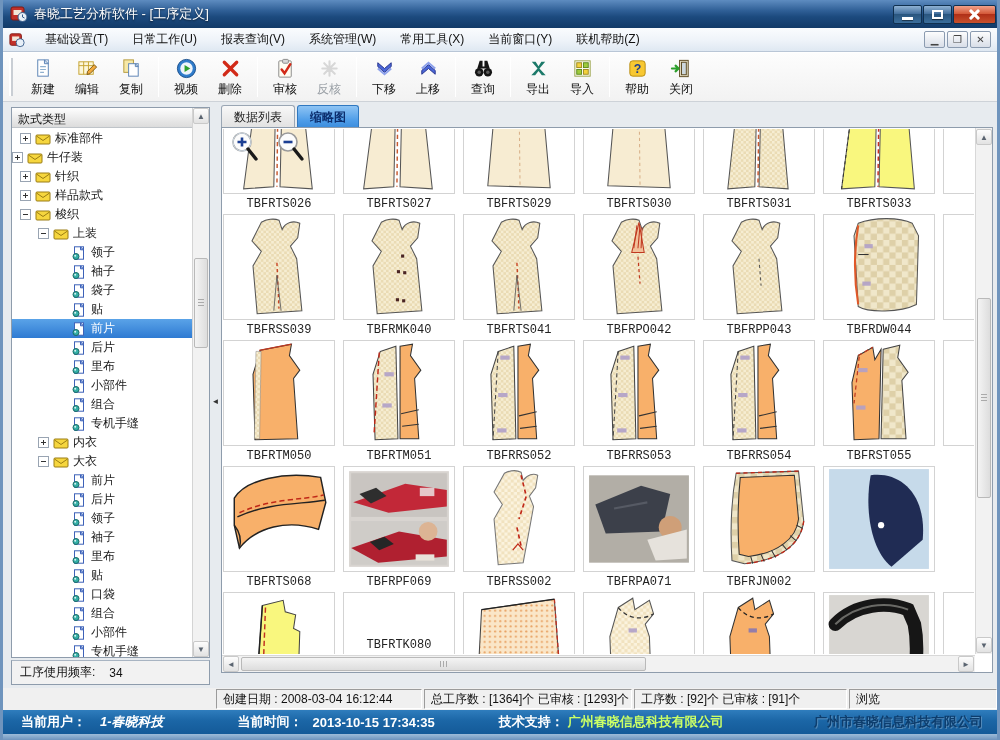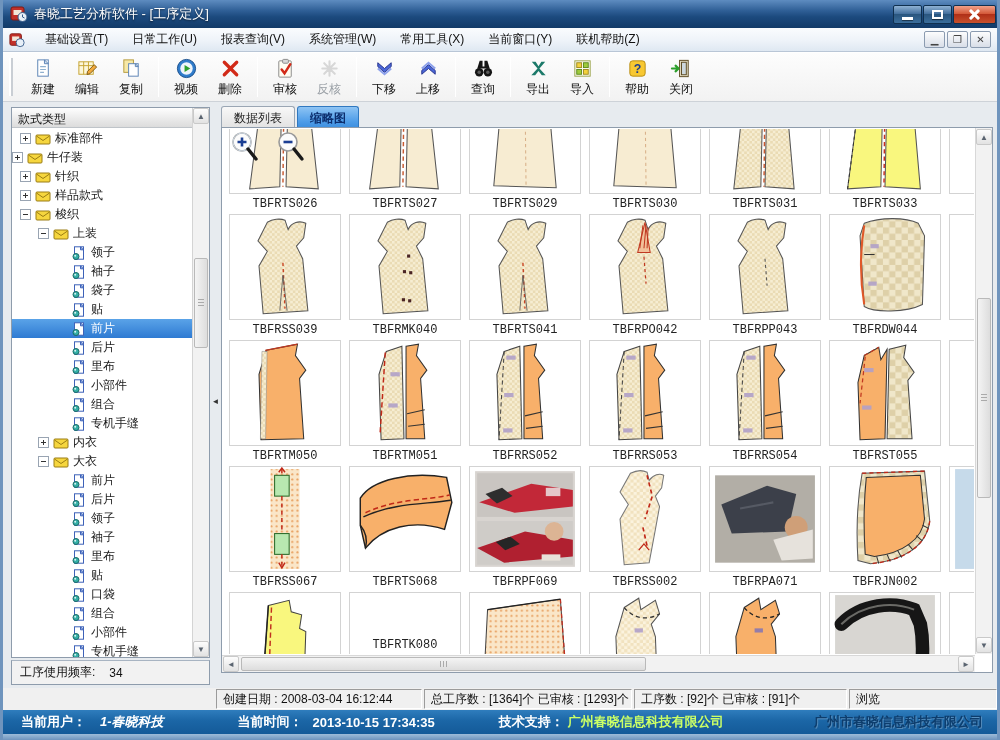--- a/index.html
+++ b/index.html
@@ -72,31 +72,31 @@
     background:#f2f2f2; border:1px solid #8e9cac; border-top:1px solid #a8b4c2;
     display:flex; align-items:center; padding-left:8px; color:#111; }
   .freq-bar .freq-value { margin-left:14px; }
 
   
   .splitter { position:absolute; left:207px; top:107px; width:11px; height:578px; }
   .split-arrow { position:absolute; left:1px; top:281px; width:9px; height:26px; display:flex; align-items:center;
     justify-content:center; font-size:8px; color:#333; cursor:pointer; }
 
   
-  .tabs { position:absolute; left:218px; top:105px; height:23px; display:flex; align-items:center; }
+  .tabs { position:absolute; left:218px; top:105px; height:23px; display:flex; align-items:flex-start; }
   .tab { height:22px; padding:3px 12px 0; border:1px solid #9aa6b4; border-bottom:none; margin-right:2px;
     border-radius:3px 3px 0 0; background:linear-gradient(180deg,#f8f8f8,#e2e2e2); color:#222; }
   .tab.active { background:linear-gradient(180deg,#8ec4f4 0%,#4d9ce8 70%,#3d8ede 100%);
     border-color:#2f78c0; color:#0c2e6e; font-weight:bold; }
 
   
   .content { position:absolute; left:218px; top:127px; width:772px; height:546px;
     background:#fff; border:1px solid #8e9cac; overflow:hidden; }
   #gridClip { position:absolute; left:1px; top:1px; right:18px; bottom:18px; overflow:hidden; }
-  #grid { margin-top:-41px; padding-left:6px; }
+  #grid { margin-top:-41px; }
   .grid-row { display:flex; height:126px; }
   .cell { width:112px; margin-right:8px; flex:none; }
   .cell .imgbox { height:106px; border:1px solid #d3d3d3; background:#fff; overflow:hidden; position:relative; }
   .cell .imgbox svg { width:100%; height:100%; display:block; }
   .cell .tlabel { height:20px; display:flex; align-items:center; justify-content:center;
     font-family:"Liberation Mono","DejaVu Sans Mono",monospace; font-size:12px; color:#222; }
   .cell .center-label { position:absolute; inset:0; display:flex; align-items:center; justify-content:center;
     font-family:"Liberation Mono","DejaVu Sans Mono",monospace; font-size:12px; color:#222; }
   .zoom-tools { position:absolute; left:8px; top:3px; display:flex; gap:16px; z-index:5; }
   .zoom-btn { width:30px; height:32px; cursor:pointer; }
@@ -846,32 +846,20 @@
               <div class="imgbox">
                 <svg viewBox="0 0 100 100" preserveAspectRatio="xMidYMid meet"></svg>
               </div>
               <div class="tlabel"></div>
             </div>
           </div>
           <div class="grid-row">
             <div class="cell">
               <div class="imgbox">
                 <svg viewBox="0 0 100 100" preserveAspectRatio="xMidYMid meet">
-                  <rect x="36" y="2" width="28" height="96" fill="url(#dotO)"></rect>
-                  <rect x="40" y="8" width="14" height="20" fill="#b8e8b0" stroke="#2a6a2a"></rect>
-                  <rect x="40" y="64" width="14" height="20" fill="#b8e8b0" stroke="#2a6a2a"></rect>
-                  <path d="M47,2 L47,8 M47,28 L47,62 M47,84 L47,96" stroke="#c02818" stroke-width="1.4" stroke-dasharray="4 3"></path>
-                  <path d="M44,5 L47,1 L50,5 M44,92 L47,97 L50,92" fill="none" stroke="#c02818" stroke-width="1.4"></path>
-                </svg>
-              </div>
-              <div class="tlabel">TBFRSS067</div>
-            </div>
-            <div class="cell">
-              <div class="imgbox">
-                <svg viewBox="0 0 100 100" preserveAspectRatio="xMidYMid meet">
                   <path d="M7,30 C18,12 55,4 90,10 L95,34 L88,60 C58,50 28,58 12,78 L7,56 Z" fill="#f8b06a" stroke="#222" stroke-width="1.4"></path>
                   <path d="M10,48 C40,34 70,36 94,32" fill="none" stroke="#222" stroke-width="1.4"></path>
                   <path d="M12,44 C42,30 72,32 93,27" fill="none" stroke="#c02818" stroke-width="1.4" stroke-dasharray="5 3"></path>
                   <path d="M7,56 C12,62 14,70 12,78" fill="none" stroke="#222" stroke-width="1.4"></path>
                 </svg>
               </div>
               <div class="tlabel">TBFRTS068</div>
             </div>
             <div class="cell">
               <div class="imgbox">

